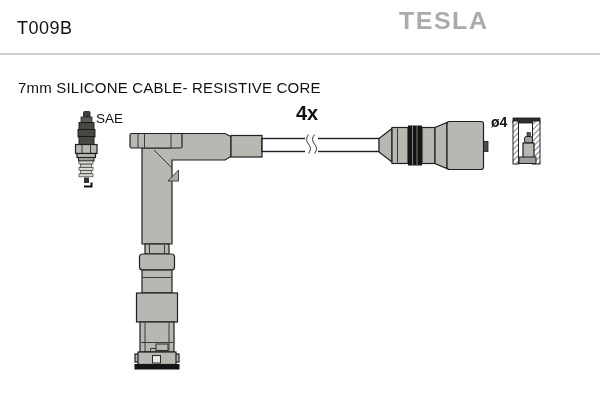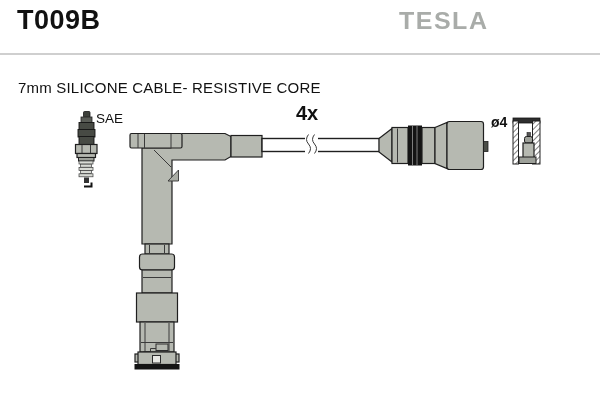--- a/index.html
+++ b/index.html
@@ -4,22 +4,22 @@
 <style>
   html,body { margin:0; padding:0; }
   body {
     width:600px; height:400px;
     background:var(--background,#fff);
     font-family:"Liberation Sans", sans-serif;
     position:relative; overflow:hidden;
   }
   .page { position:absolute; inset:0; }
   .part-number {
-    position:absolute; left:17px; top:5px;
-    font-size:27px; font-weight:bold; letter-spacing:.5px;
+    position:absolute; left:17px; top:18px;
+    font-size:18px; font-weight:normal; letter-spacing:.5px;
     color:var(--text,#111);
   }
   .subtitle {
     position:absolute; left:18px; top:31px;
     font-size:15px; letter-spacing:.2px;
     color:var(--text,#111);
     margin-top:48px;
   }
   .brand {
     position:absolute; left:399px; top:6px;

